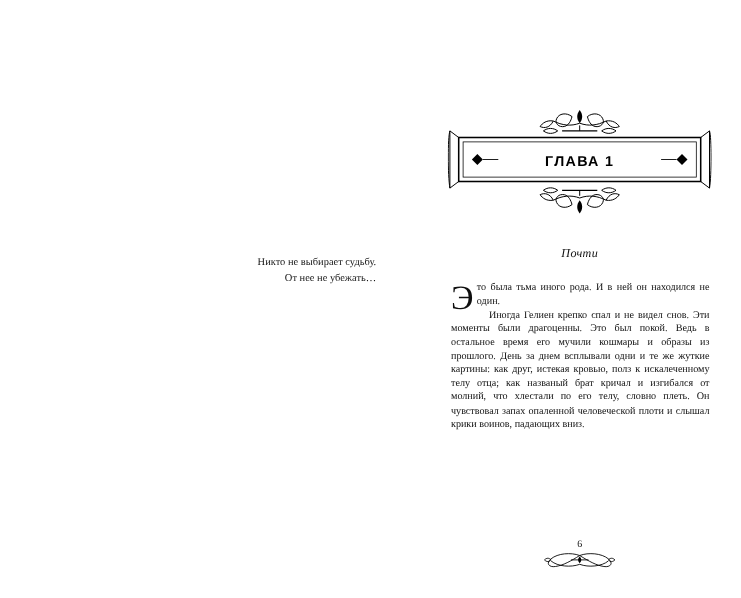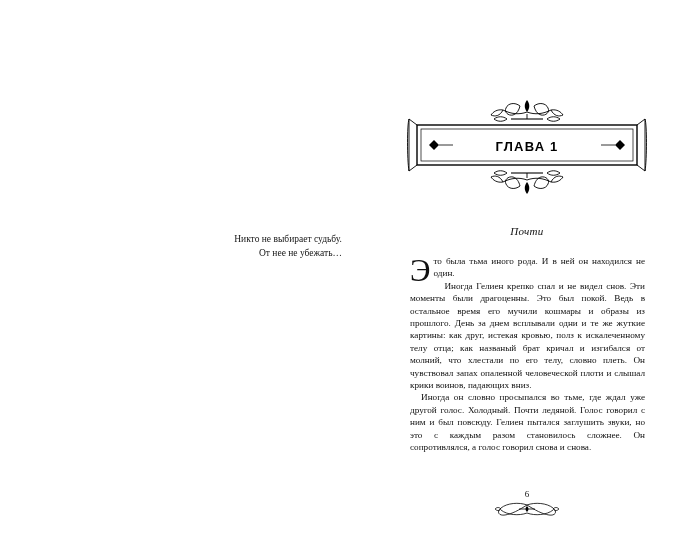--- a/index.html
+++ b/index.html
@@ -191,21 +191,20 @@
         </g>
         <text x="120" y="59" text-anchor="middle" font-family="Liberation Sans, sans-serif" font-size="13" font-weight="bold" letter-spacing="1.2" fill="#000">ГЛАВА 1</text>
       </svg>
     </div>
 
     <div class="subtitle">Почти</div>
 
     <div class="body-text">
       <p class="first"><span class="dropcap">Э</span><span>то была тьма иного рода. И в ней он находился не один.</span></p>
       <p>Иногда Гелиен крепко спал и не видел снов. Эти моменты были драгоценны. Это был покой. Ведь в остальное время его мучили кошмары и образы из прошлого. День за днем всплывали одни и те же жуткие картины: как друг, истекая кровью, полз к искалеченному телу отца; как названый брат кричал и изгибался от молний, что хлестали по его телу, словно плеть. Он чувствовал запах опаленной человеческой плоти и слышал крики воинов, падающих вниз.</p>
-      <p>Иногда он словно просыпался во тьме, где ждал уже другой голос. Холодный. Почти ледяной. Голос говорил с ним и был повсюду. Гелиен пытался заглушить звуки, но это с каждым разом становилось сложнее. Он сопротивлялся, а голос говорил снова и снова.</p>
     </div>
 
     <div class="page-number">6</div>
 
     <div class="page-ornament">
       <svg width="76" height="16" viewBox="0 0 76 16">
         <g stroke="#000" fill="none" stroke-width="0.8">
           <path d="M38 4 c-8 -3 -20 -2 -26 3 c-5 4 -2 8 4 7 c7 -1 14 -5 22 -10z"></path>
           <path d="M38 4 c8 -3 20 -2 26 3 c5 4 2 8 -4 7 c-7 -1 -14 -5 -22 -10z"></path>
           <path d="M38 12 c-8 3 -20 2 -26 -3"></path>

